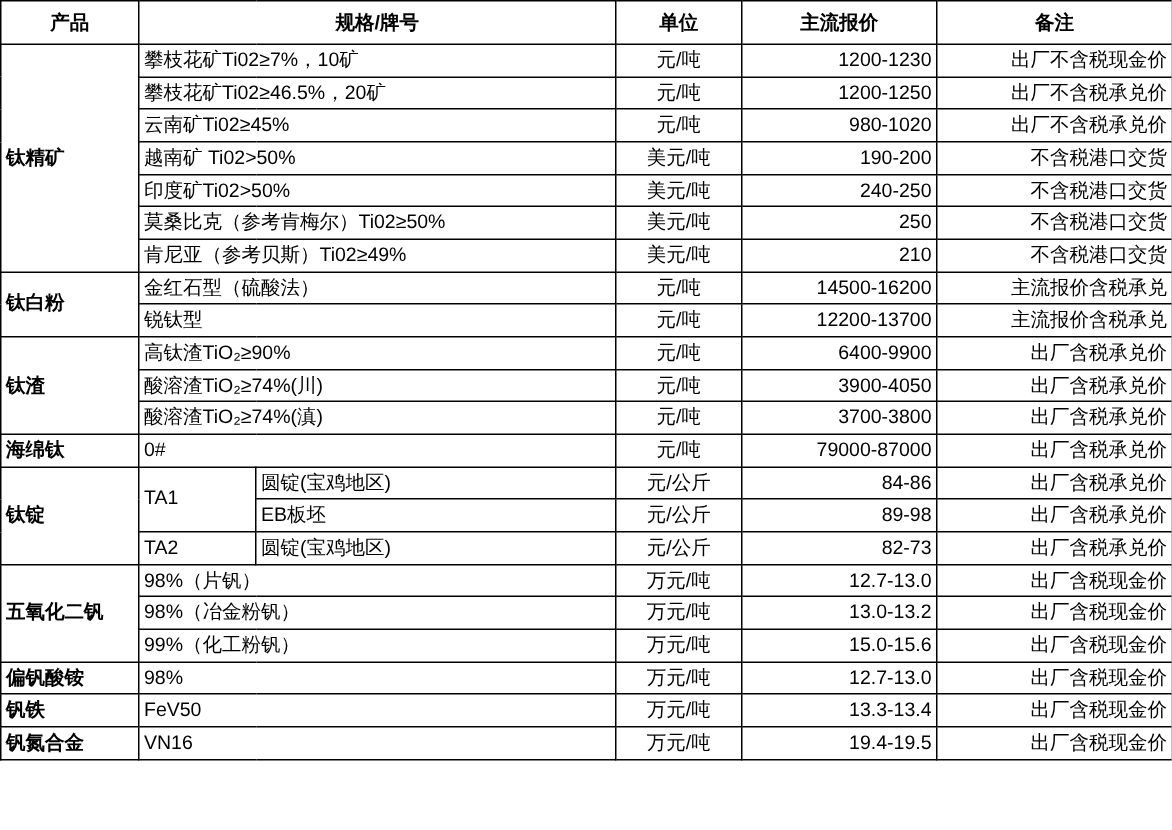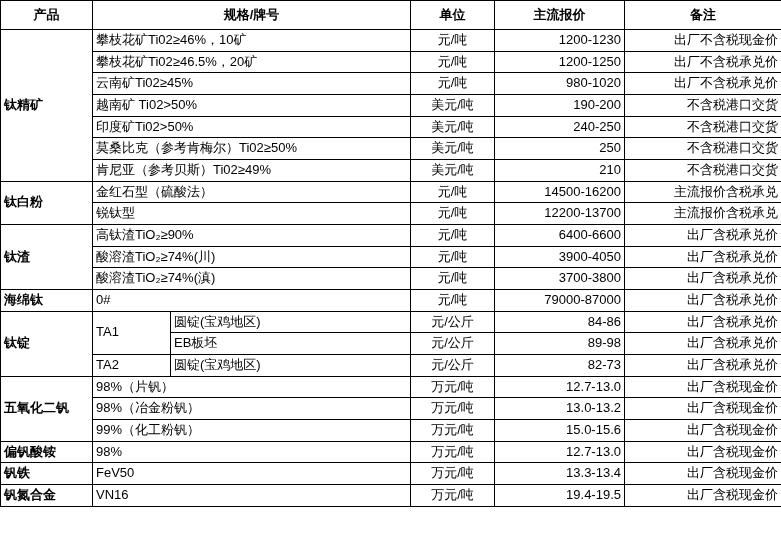--- a/index.html
+++ b/index.html
@@ -84,21 +84,21 @@
       <th colspan="2">规格/牌号</th>
       <th>单位</th>
       <th>主流报价</th>
       <th>备注</th>
     </tr>
   </thead>
   <tbody>
 
     <tr>
       <td class="cat" rowspan="7">钛精矿</td>
-      <td class="spec" colspan="2">攀枝花矿Ti02≥46%，10矿</td>
+      <td class="spec" colspan="2">攀枝花矿Ti02≥7%，10矿</td>
       <td class="unit">元/吨</td>
       <td class="price">1200-1230</td>
       <td class="note">出厂不含税现金价</td>
     </tr>
     <tr>
       <td class="spec" colspan="2">攀枝花矿Ti02≥46.5%，20矿</td>
       <td class="unit">元/吨</td>
       <td class="price">1200-1250</td>
       <td class="note">出厂不含税承兑价</td>
     </tr>
@@ -144,21 +144,21 @@
       <td class="spec" colspan="2">锐钛型</td>
       <td class="unit">元/吨</td>
       <td class="price">12200-13700</td>
       <td class="note">主流报价含税承兑</td>
     </tr>
 
     <tr>
       <td class="cat" rowspan="3">钛渣</td>
       <td class="spec" colspan="2">高钛渣TiO₂≥90%</td>
       <td class="unit">元/吨</td>
-      <td class="price">6400-6600</td>
+      <td class="price">6400-9900</td>
       <td class="note">出厂含税承兑价</td>
     </tr>
     <tr>
       <td class="spec" colspan="2">酸溶渣TiO₂≥74%(川)</td>
       <td class="unit">元/吨</td>
       <td class="price">3900-4050</td>
       <td class="note">出厂含税承兑价</td>
     </tr>
     <tr>
       <td class="spec" colspan="2">酸溶渣TiO₂≥74%(滇)</td>

